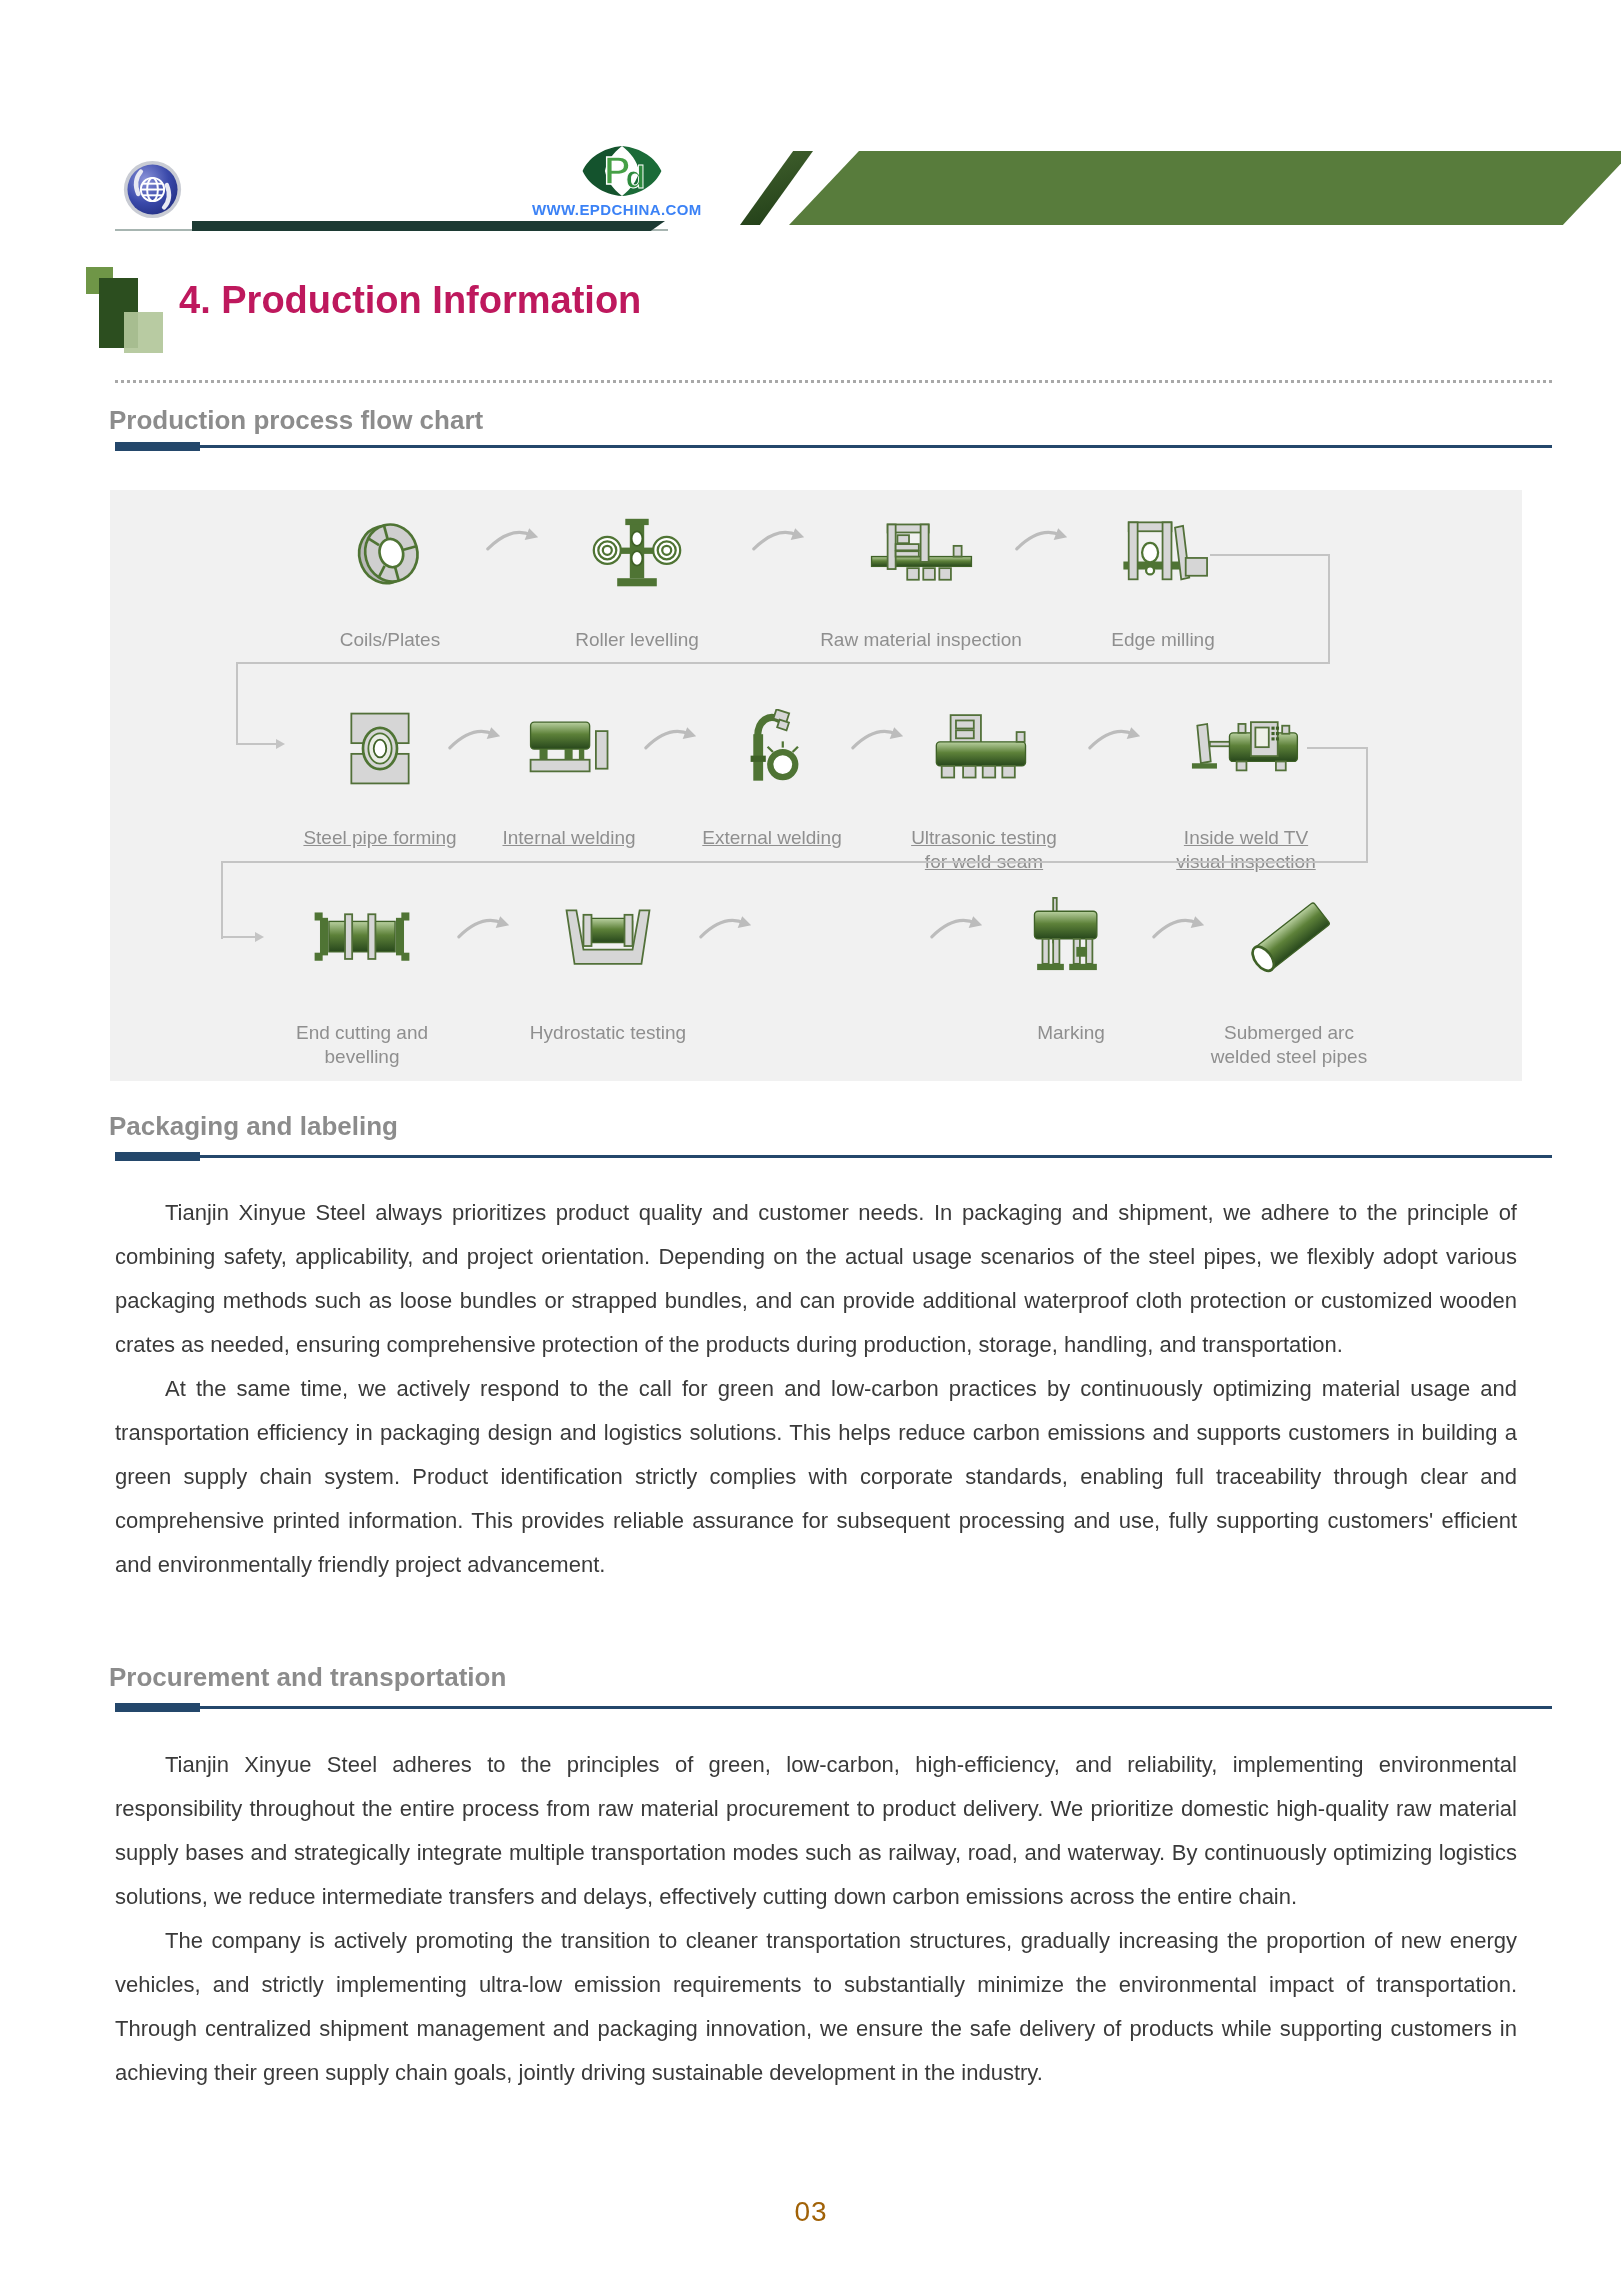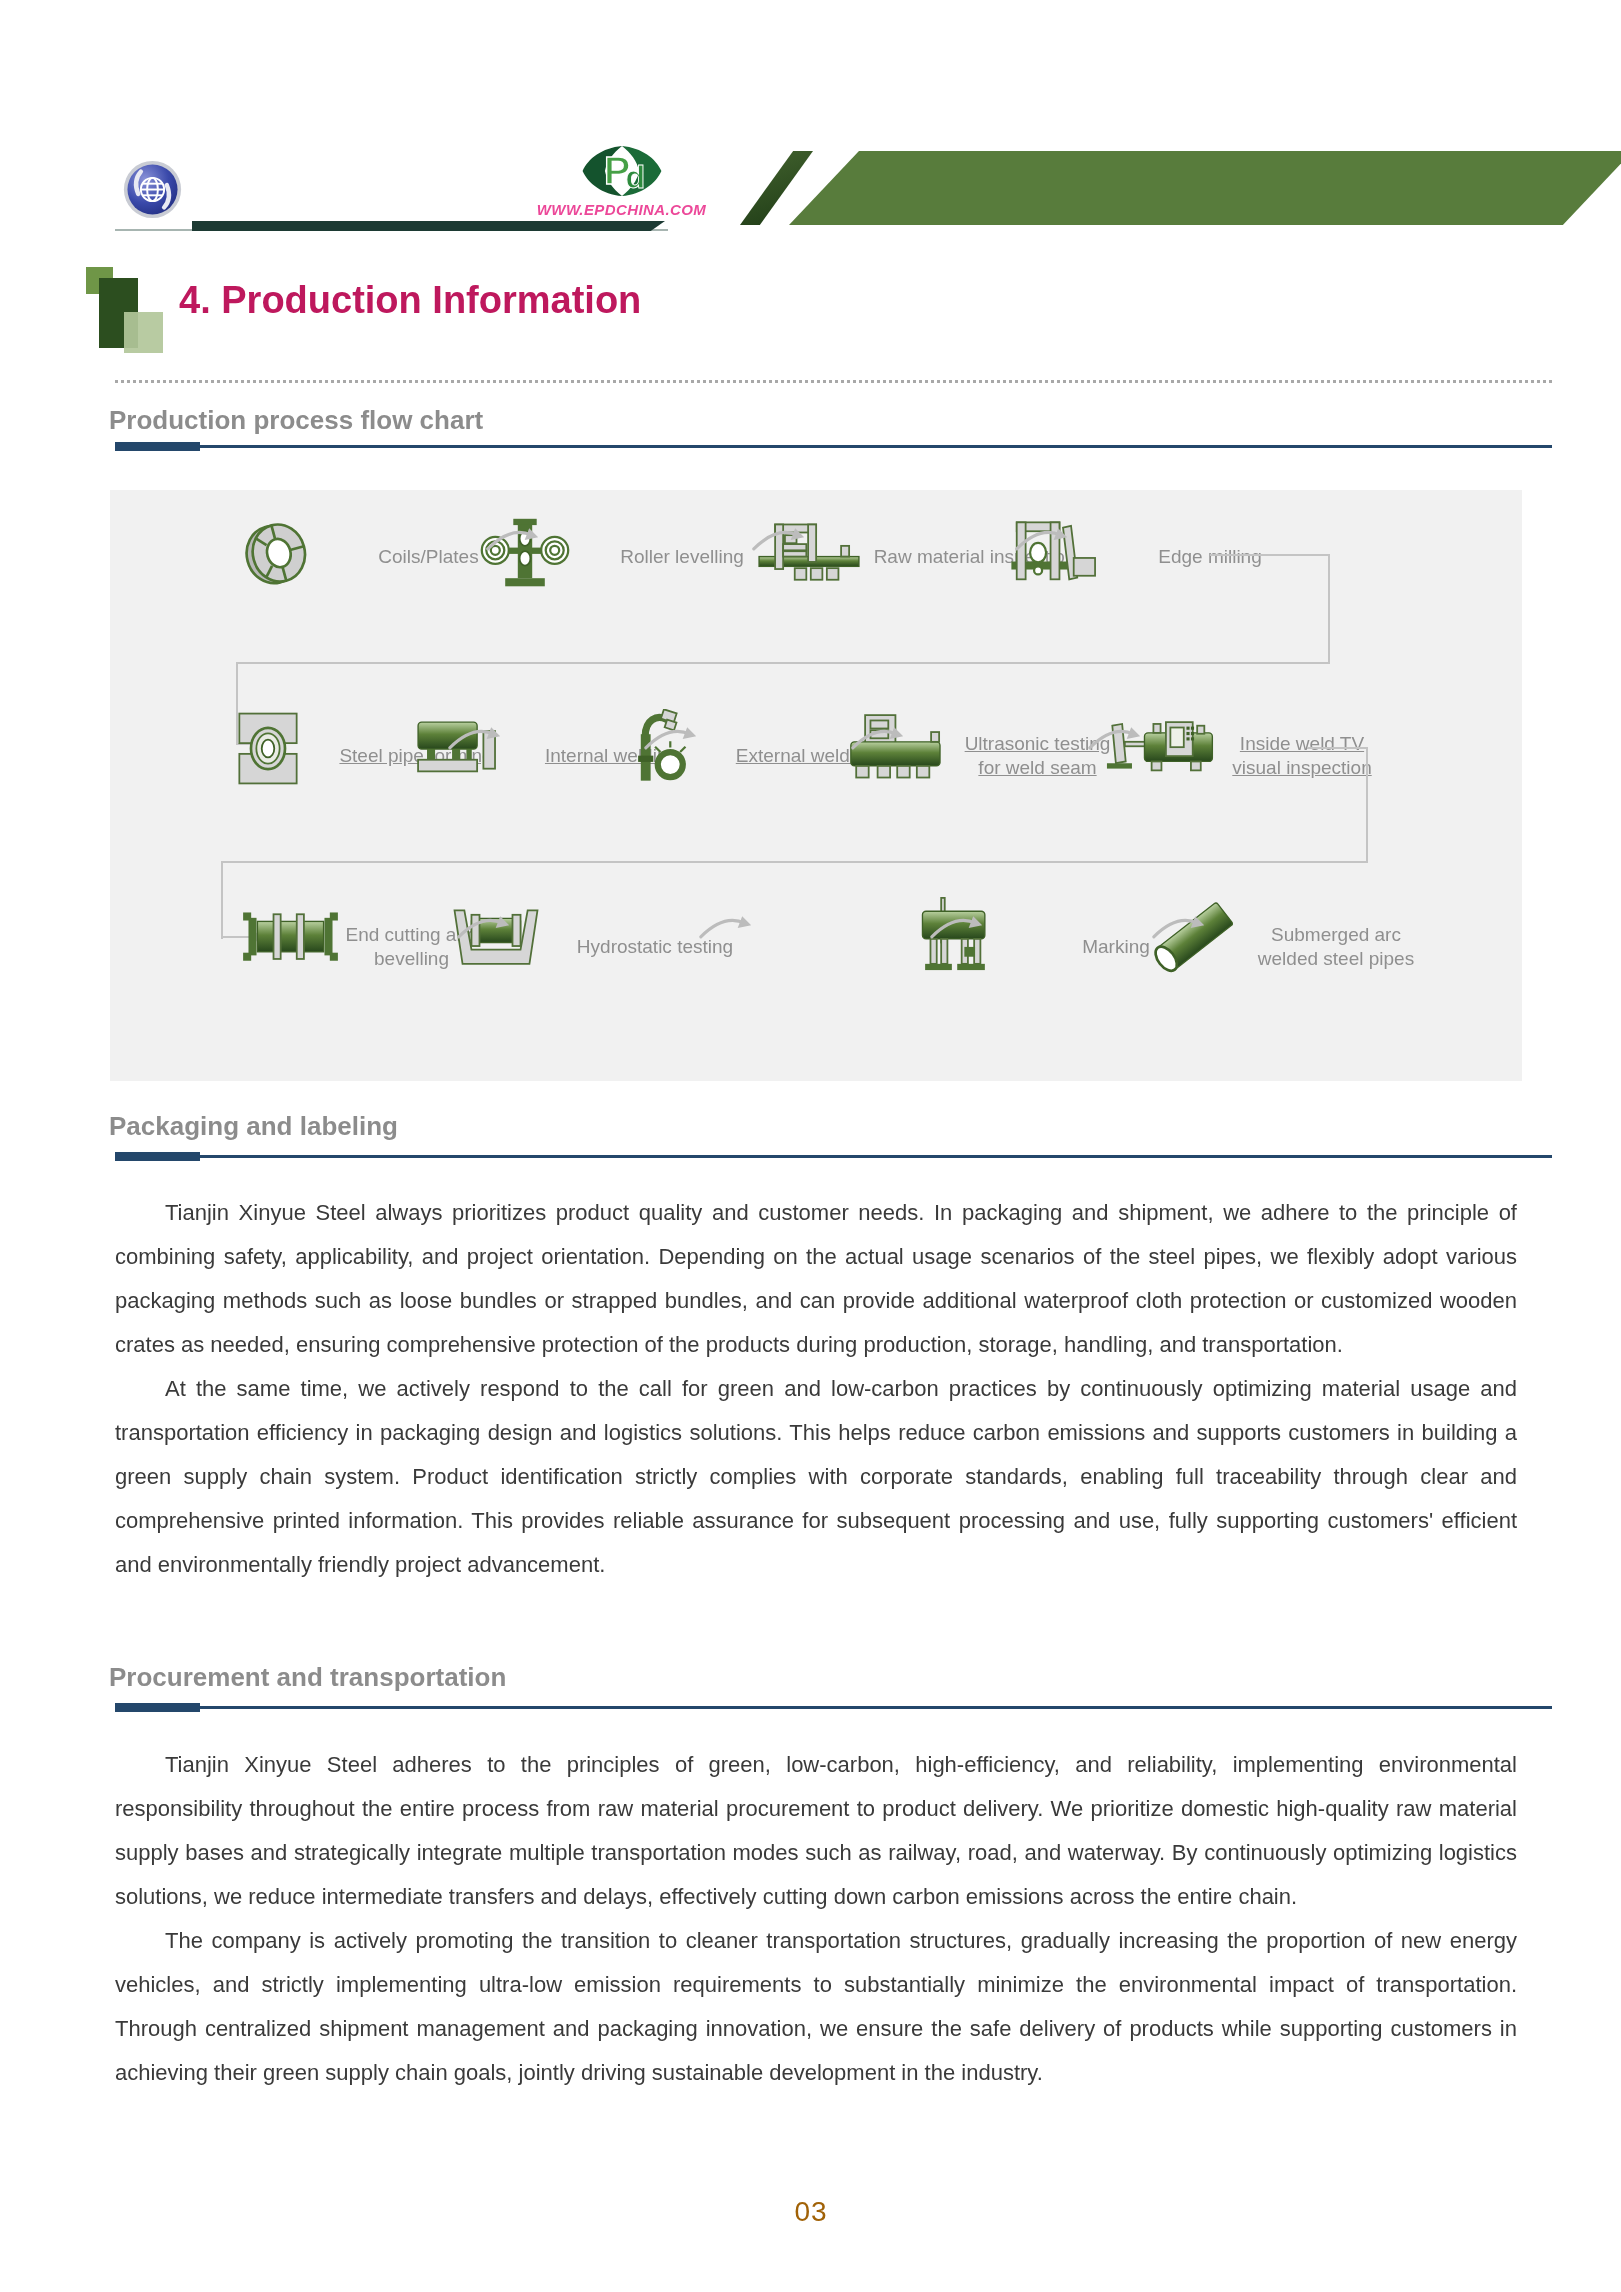--- a/index.html
+++ b/index.html
@@ -5,22 +5,22 @@
   html,body{margin:0;padding:0;background:#e8e8e8;}
   .page{position:relative;width:1622px;height:2293px;background:#ffffff;overflow:hidden;
         font-family:"Liberation Sans","DejaVu Sans",sans-serif;margin:0 auto;}
 
   
   .hdr-thin-line{position:absolute;left:115px;top:229px;width:553px;height:1.8px;background:#a7b5b1;}
   .hdr-dark-bar{position:absolute;left:192px;top:221px;width:473px;height:9.9px;background:#1c3a33;
         clip-path:polygon(0 0,100% 0,calc(100% - 14.3px) 100%,0 100%);}
   .blue-logo{position:absolute;left:123px;top:160px;}
   .epd-logo{position:absolute;left:579px;top:143px;}
-  .epd-caption{position:absolute;left:532px;top:201px;width:179px;text-align:center;
-        font-size:15px;font-weight:bold;letter-spacing:0.4px;color:#ec4899;font-style:italic;}
+  .epd-caption{position:absolute;left:532px;top:201px;width:179px;
+        font-size:15px;font-weight:bold;letter-spacing:0.4px;color:#3b82f6;}
   .banner-stripe{position:absolute;left:740px;top:151px;width:73px;height:74px;
         background:linear-gradient(160deg,#44642f 0%,#1d3a15 100%);
         clip-path:polygon(72.8% 0,100% 0,27.2% 100%,0 100%);}
   .banner-big{position:absolute;left:789px;top:151px;width:833px;height:74px;background:#587c3c;
         clip-path:polygon(8.4% 0,100% 0,100% 15.5%,92.9% 100%,0% 100%);}
 
   
   .title-icon{position:absolute;left:86px;top:267px;width:81px;height:88px;}
   .title-icon .sq{position:absolute;}
   .sq1{left:0;top:0;width:27px;height:27px;background:#6f9647;}
@@ -30,21 +30,21 @@
   .dotted-sep{position:absolute;left:115px;top:380px;width:1437px;border-top:3.6px dotted #a8a8a8;}
 
   
   .sec-head{position:absolute;left:109px;font-size:26px;font-weight:bold;color:#8c8c8c;}
   .sec-rule{position:absolute;left:115px;width:1437px;height:9px;}
   .sec-rule .thick{position:absolute;left:0;top:0;width:85px;height:9px;background:#24476b;}
   .sec-rule .thin{position:absolute;left:85px;right:0;top:2.7px;height:3.6px;background:#24476b;}
 
   
   .panel{position:absolute;left:110px;top:490px;width:1412px;height:591px;background:#f1f1f1;}
-  .step{position:absolute;transform:translateX(-50%);display:flex;flex-direction:row;align-items:center;}
+  .step{position:absolute;transform:translateX(-50%);display:flex;flex-direction:column;align-items:center;gap:23px;}
   .icon-box{display:flex;align-items:center;justify-content:center;}
   .r1 .icon-box{height:90px;}
   .r2 .icon-box{height:81px;}
   .r3 .icon-box{height:81px;}
   .lbl{text-align:center;font-size:19px;line-height:24px;color:#8f8f8f;width:224px;}
   .r1 .lbl{margin-top:7.2px;}
   .r2 .lbl{margin-top:14.3px;text-decoration:underline;}
   .r3 .lbl{margin-top:19.7px;}
   .lbl.w160{width:143px;} .lbl.w190{width:170px;} .lbl.w215{width:193px;}
   .flow-arrow{position:absolute;transform:translateX(-50%);}

